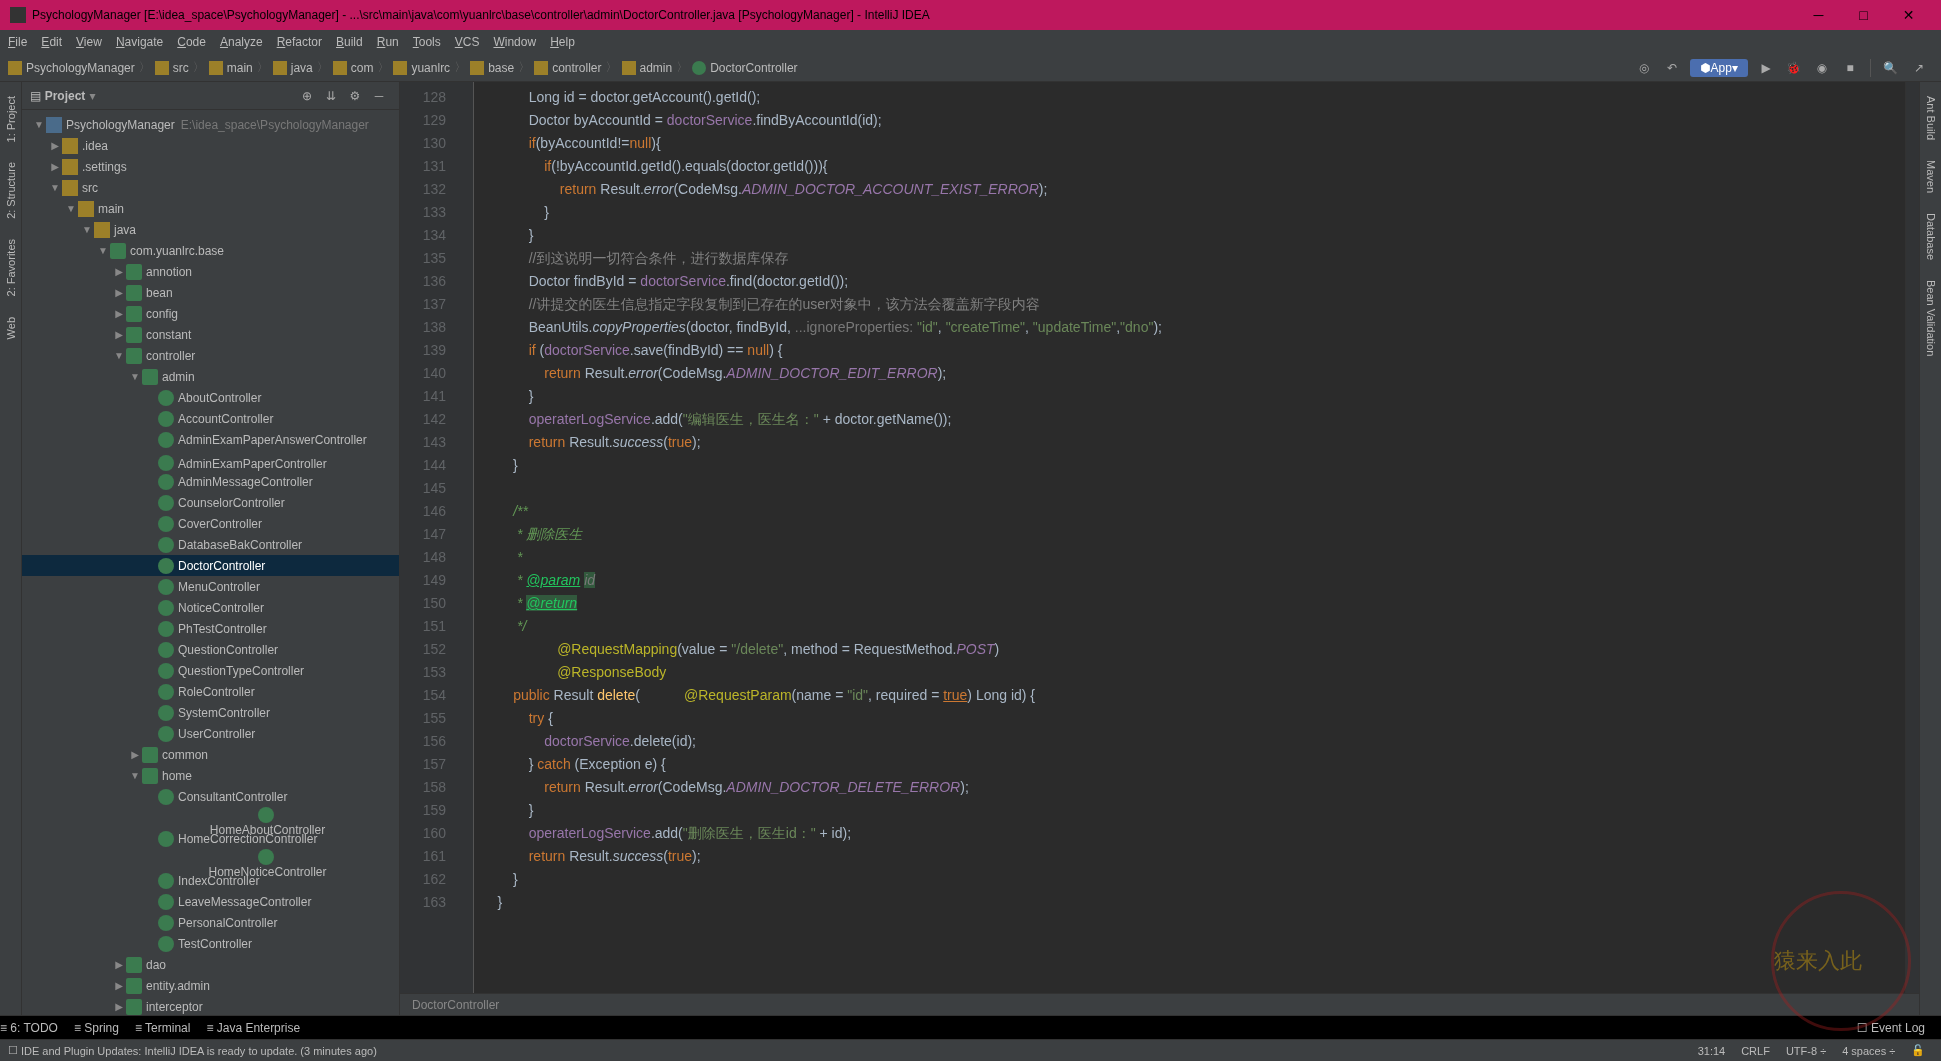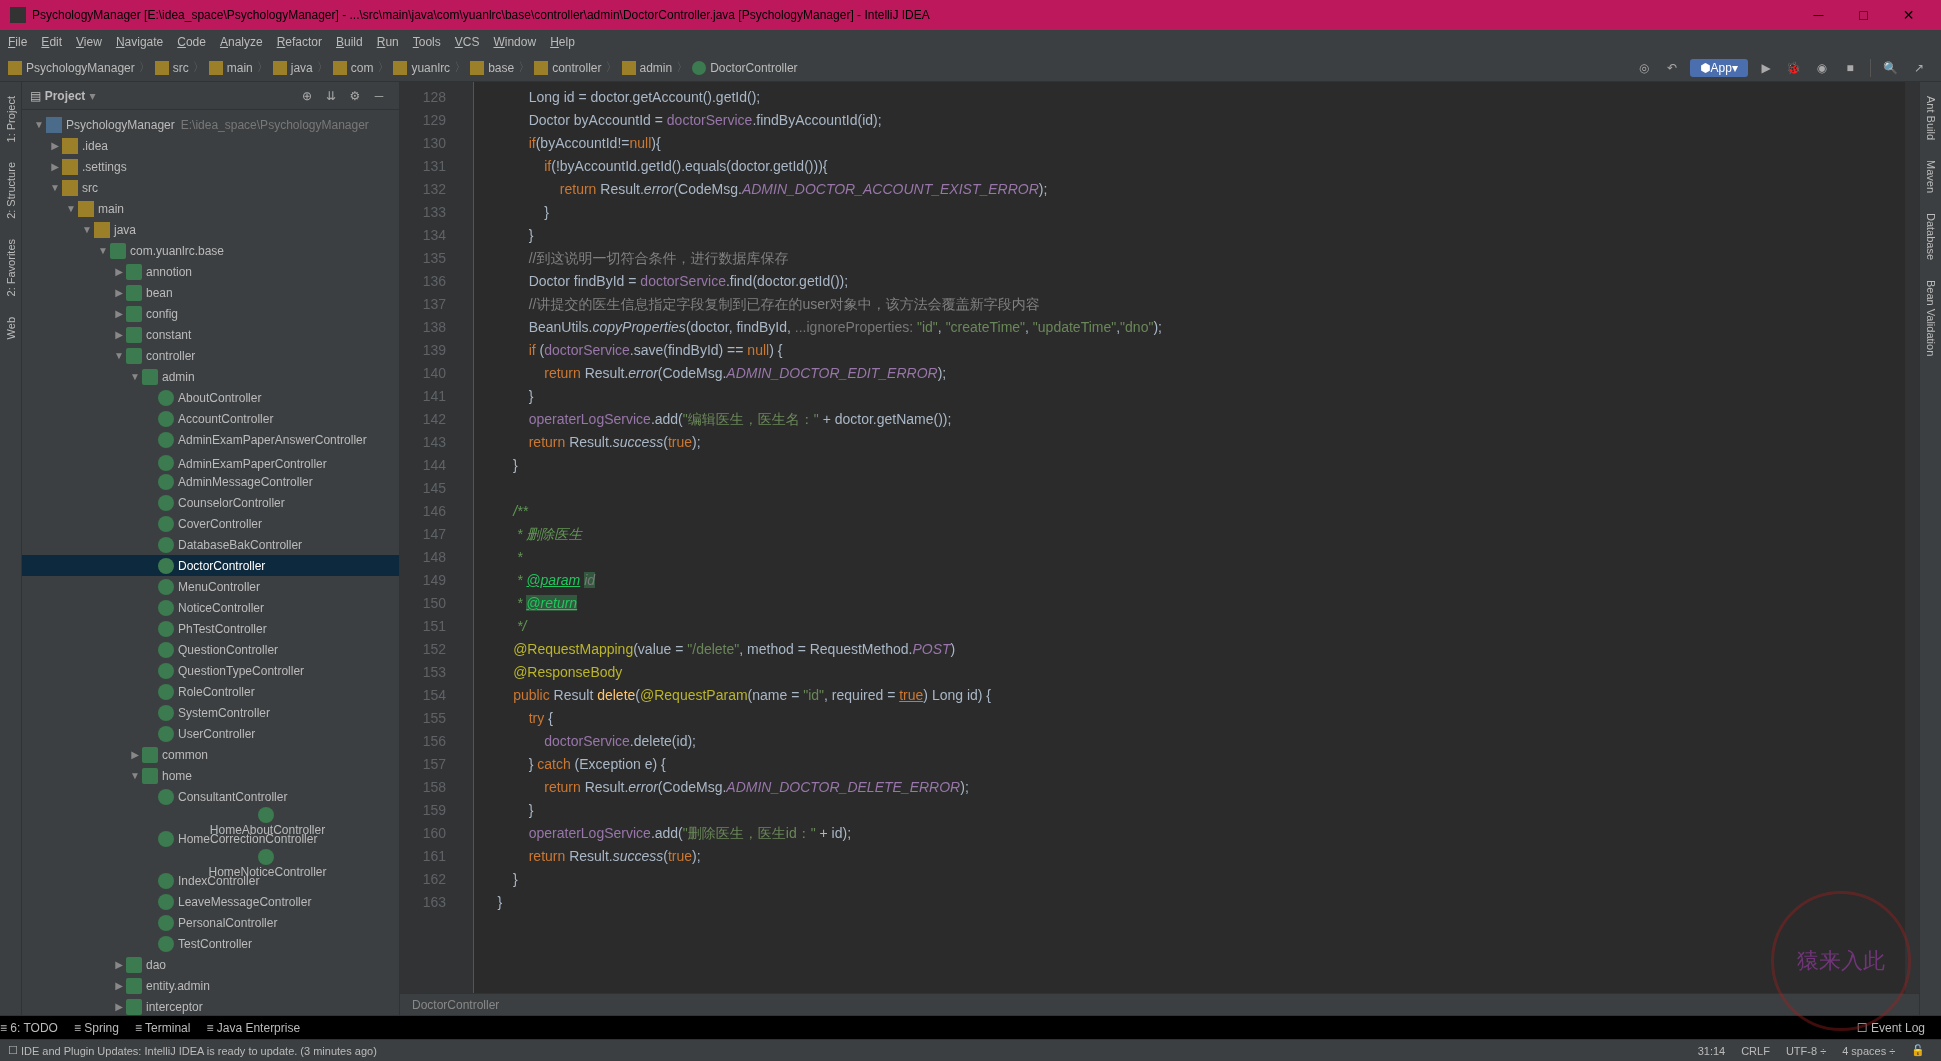--- a/index.html
+++ b/index.html
@@ -52,34 +52,34 @@
 .fold-col { width:14px; background:#313335; border-right:1px solid #555; }
 .code { flex:1; padding:4px 8px; font-family:Consolas,monospace; font-size:14px; line-height:23px; white-space:pre; overflow:auto; color:#a9b7c6; }
 .code .kw { color:#cc7832; }
 .code .str { color:#6a8759; }
 .code .cmt { color:#808080; }
 .code .doc { color:#629755; font-style:italic; }
 .code .tag { color:#22c55e; font-style:italic; text-decoration:underline; }
 .code .fn { color:#ffc66d; }
 .code .stat { font-style:italic; }
 .code .fld { color:#9876aa; }
-.code .ann { color:#bbb529; }
+.code .ann { color:#bbb529;margin-left:44px; }
 .code .hint { color:#787878; }
 .code .bg { background:#32593d; }
 .breadcrumb-bottom { height:22px; background:#3c3f41; padding:0 12px; display:flex; align-items:center; color:#888; font-size:12px; border-top:1px solid #323232; }
 .rightstrip { width:22px; background:#3c3f41; border-left:1px solid #323232; display:flex; flex-direction:column; align-items:center; padding-top:4px; }
 .rightstrip .vtab { writing-mode:vertical-rl; padding:10px 2px; color:#bbb; font-size:11px; }
 .bottombar { height:24px; background:#000000; border-top:1px solid #323232; display:flex; align-items:center; padding:0 0; }
 .bottombar .btab { margin-right:16px; color:#bbb; display:flex; align-items:center; }
 .bottombar .spacer { flex:1; }
 .statusbar { height:22px; background:#3c3f41; border-top:1px solid #323232; display:flex; align-items:center; padding:0 8px; color:#bbb; font-size:11px; }
 .statusbar .spacer { flex:1; }
 .statusbar .cell { margin:0 8px; }
 .markstrip { width:14px; background:#313335; border-left:1px solid #323232; }
-.watermark { position:absolute; right:30px; bottom:30px; width:140px; height:140px; border:3px solid #a02020; border-radius:50%; opacity:0.4; display:flex; align-items:center; justify-content:center; color:#d946ef; font-size:22px; pointer-events:none; }
+.watermark { position:absolute; right:30px; bottom:30px; width:140px; height:140px; border:3px solid #a02020; border-radius:50%; opacity:0.4; display:flex; align-items:center; justify-content:flex-start; color:#eab308; font-size:22px; pointer-events:none; }
 </style>
 </head>
 <body>
 
 <div class="titlebar">
   <div class="icon"></div>
   <span>PsychologyManager [E:\idea_space\PsychologyManager] - ...\src\main\java\com\yuanlrc\base\controller\admin\DoctorController.java [PsychologyManager] - IntelliJ IDEA</span>
   <div class="spacer"></div>
   <div class="winbtn">─</div>
   <div class="winbtn">□</div>

